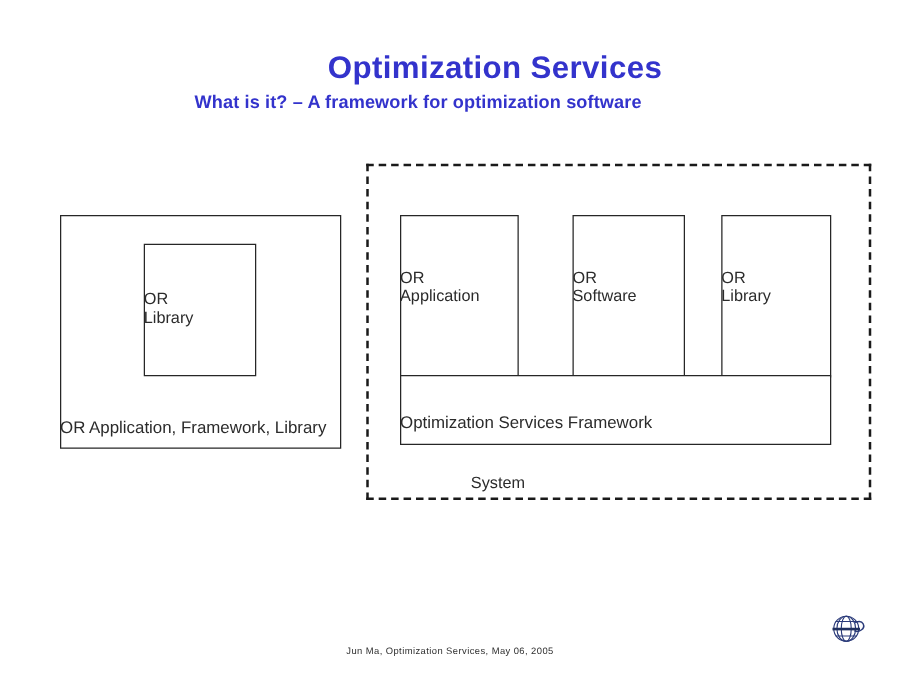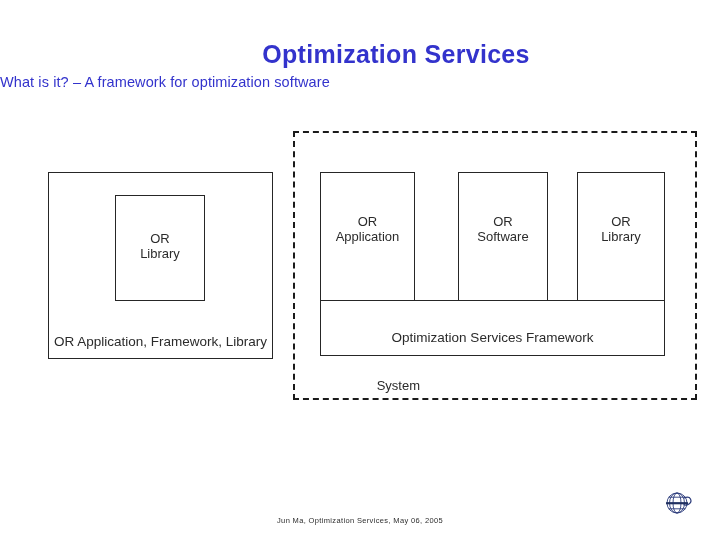--- a/index.html
+++ b/index.html
@@ -28,39 +28,40 @@
     color: #3333cc;
     letter-spacing: 0.3px;
     white-space: nowrap;
     padding-left: 36px;
   }
   .subtitle {
     position: absolute;
     left: 0;
     top: 74px;
     width: 669px;
+    text-align: center;
     font-size: 14.5px;
-    font-weight: normal;
+    font-weight: bold;
     color: #3333cc;
     letter-spacing: 0.1px;
     white-space: nowrap;
   }
 
   
   .box {
     position: absolute;
     background: #ffffff;
     border: 1.6px solid #262626;
     box-sizing: border-box;
   }
   .box-label {
     position: absolute;
     left: 0;
     width: 100%;
-    text-align: center;
+    text-align: left;
     color: #2b2b2b;
     font-size: 13px;
     line-height: 15px;
     white-space: pre-line;
   }
 
   
   #left-outer-box {
     left: 48px;
     top: 172px;

